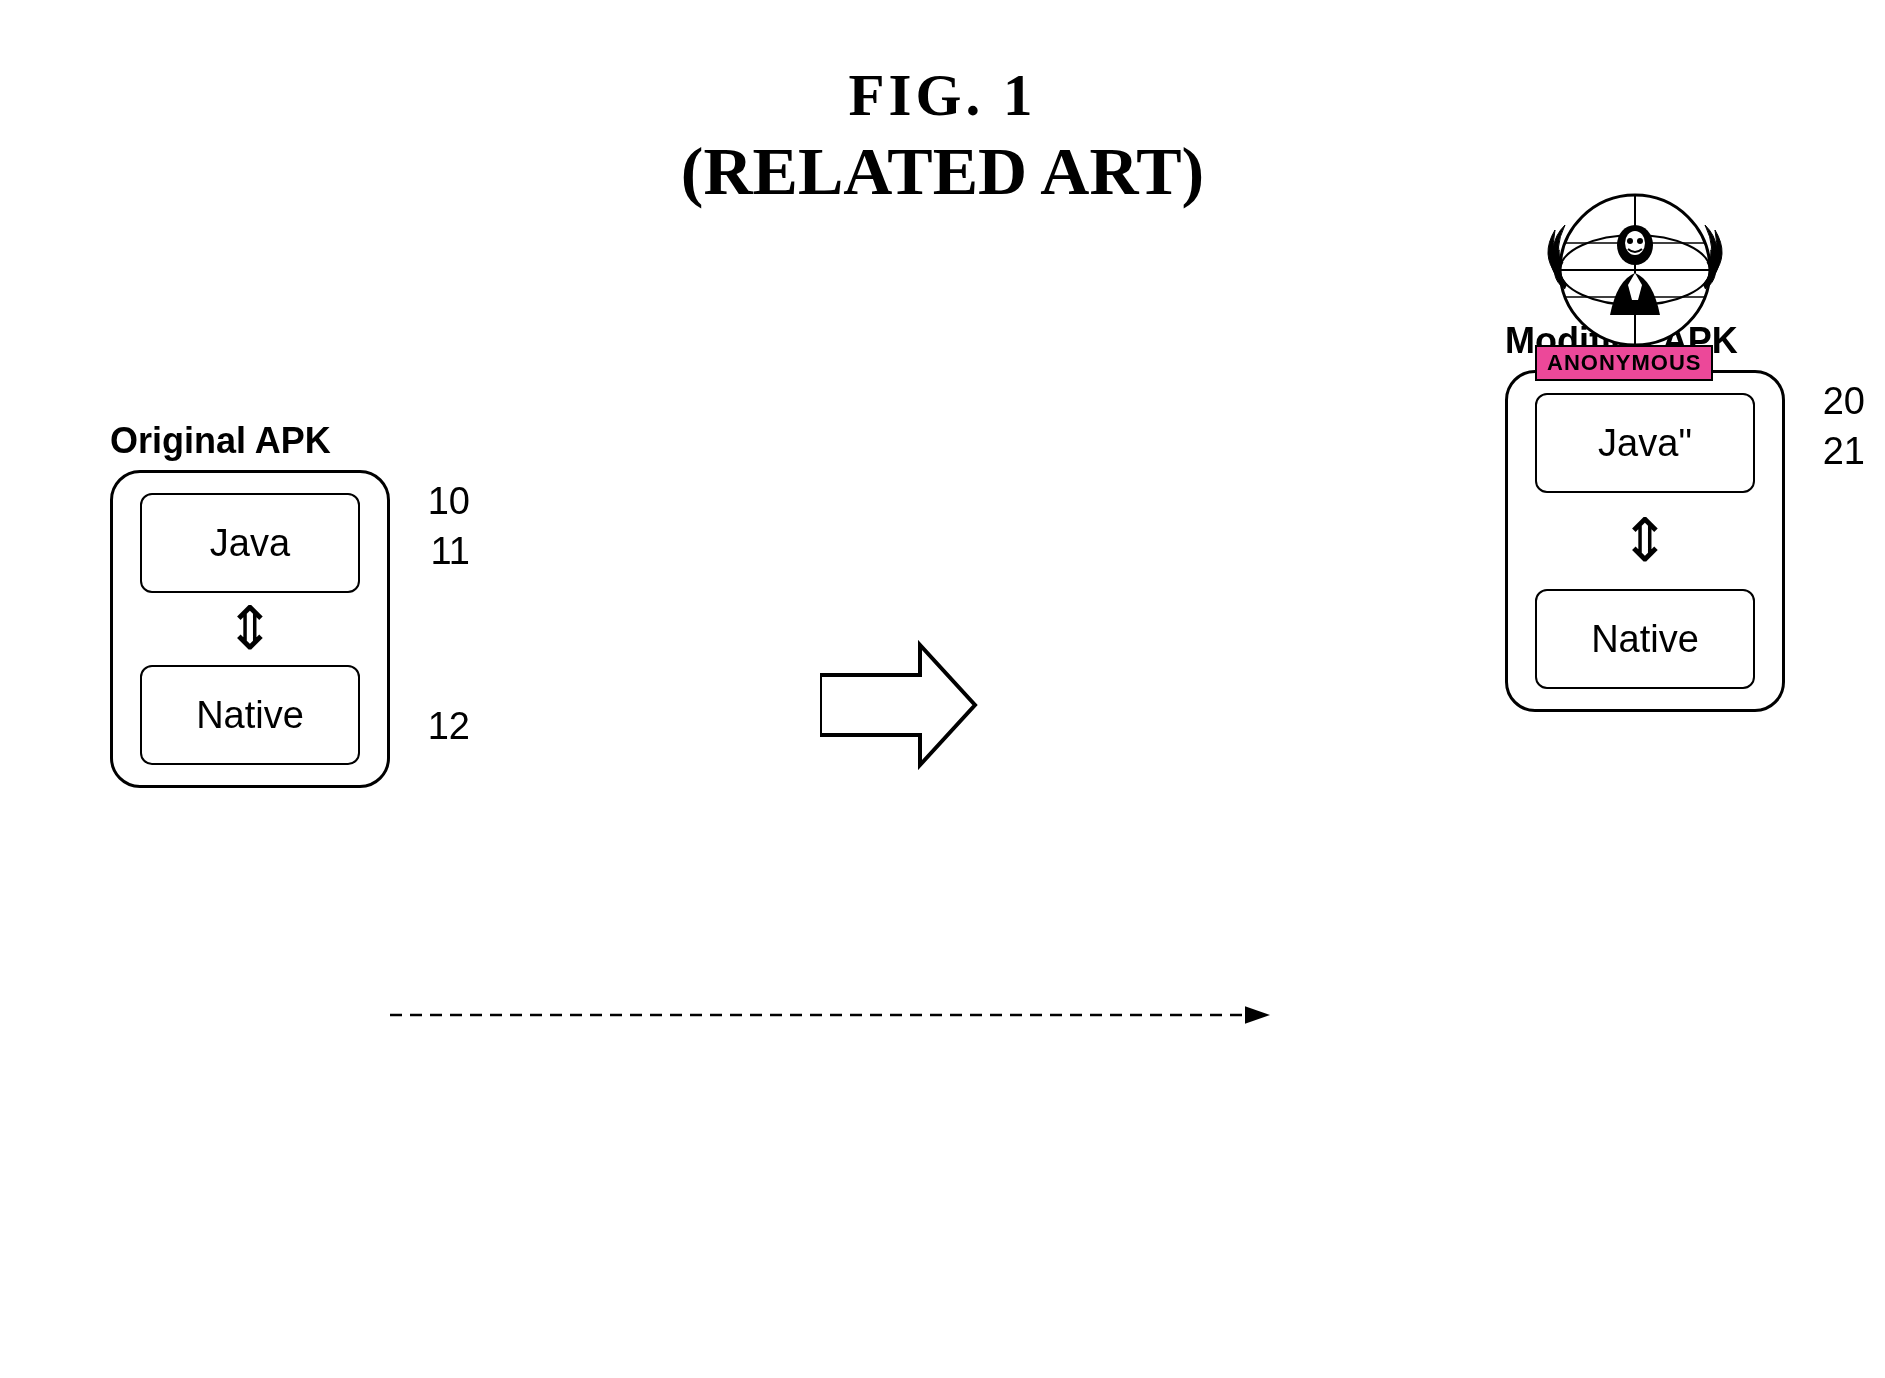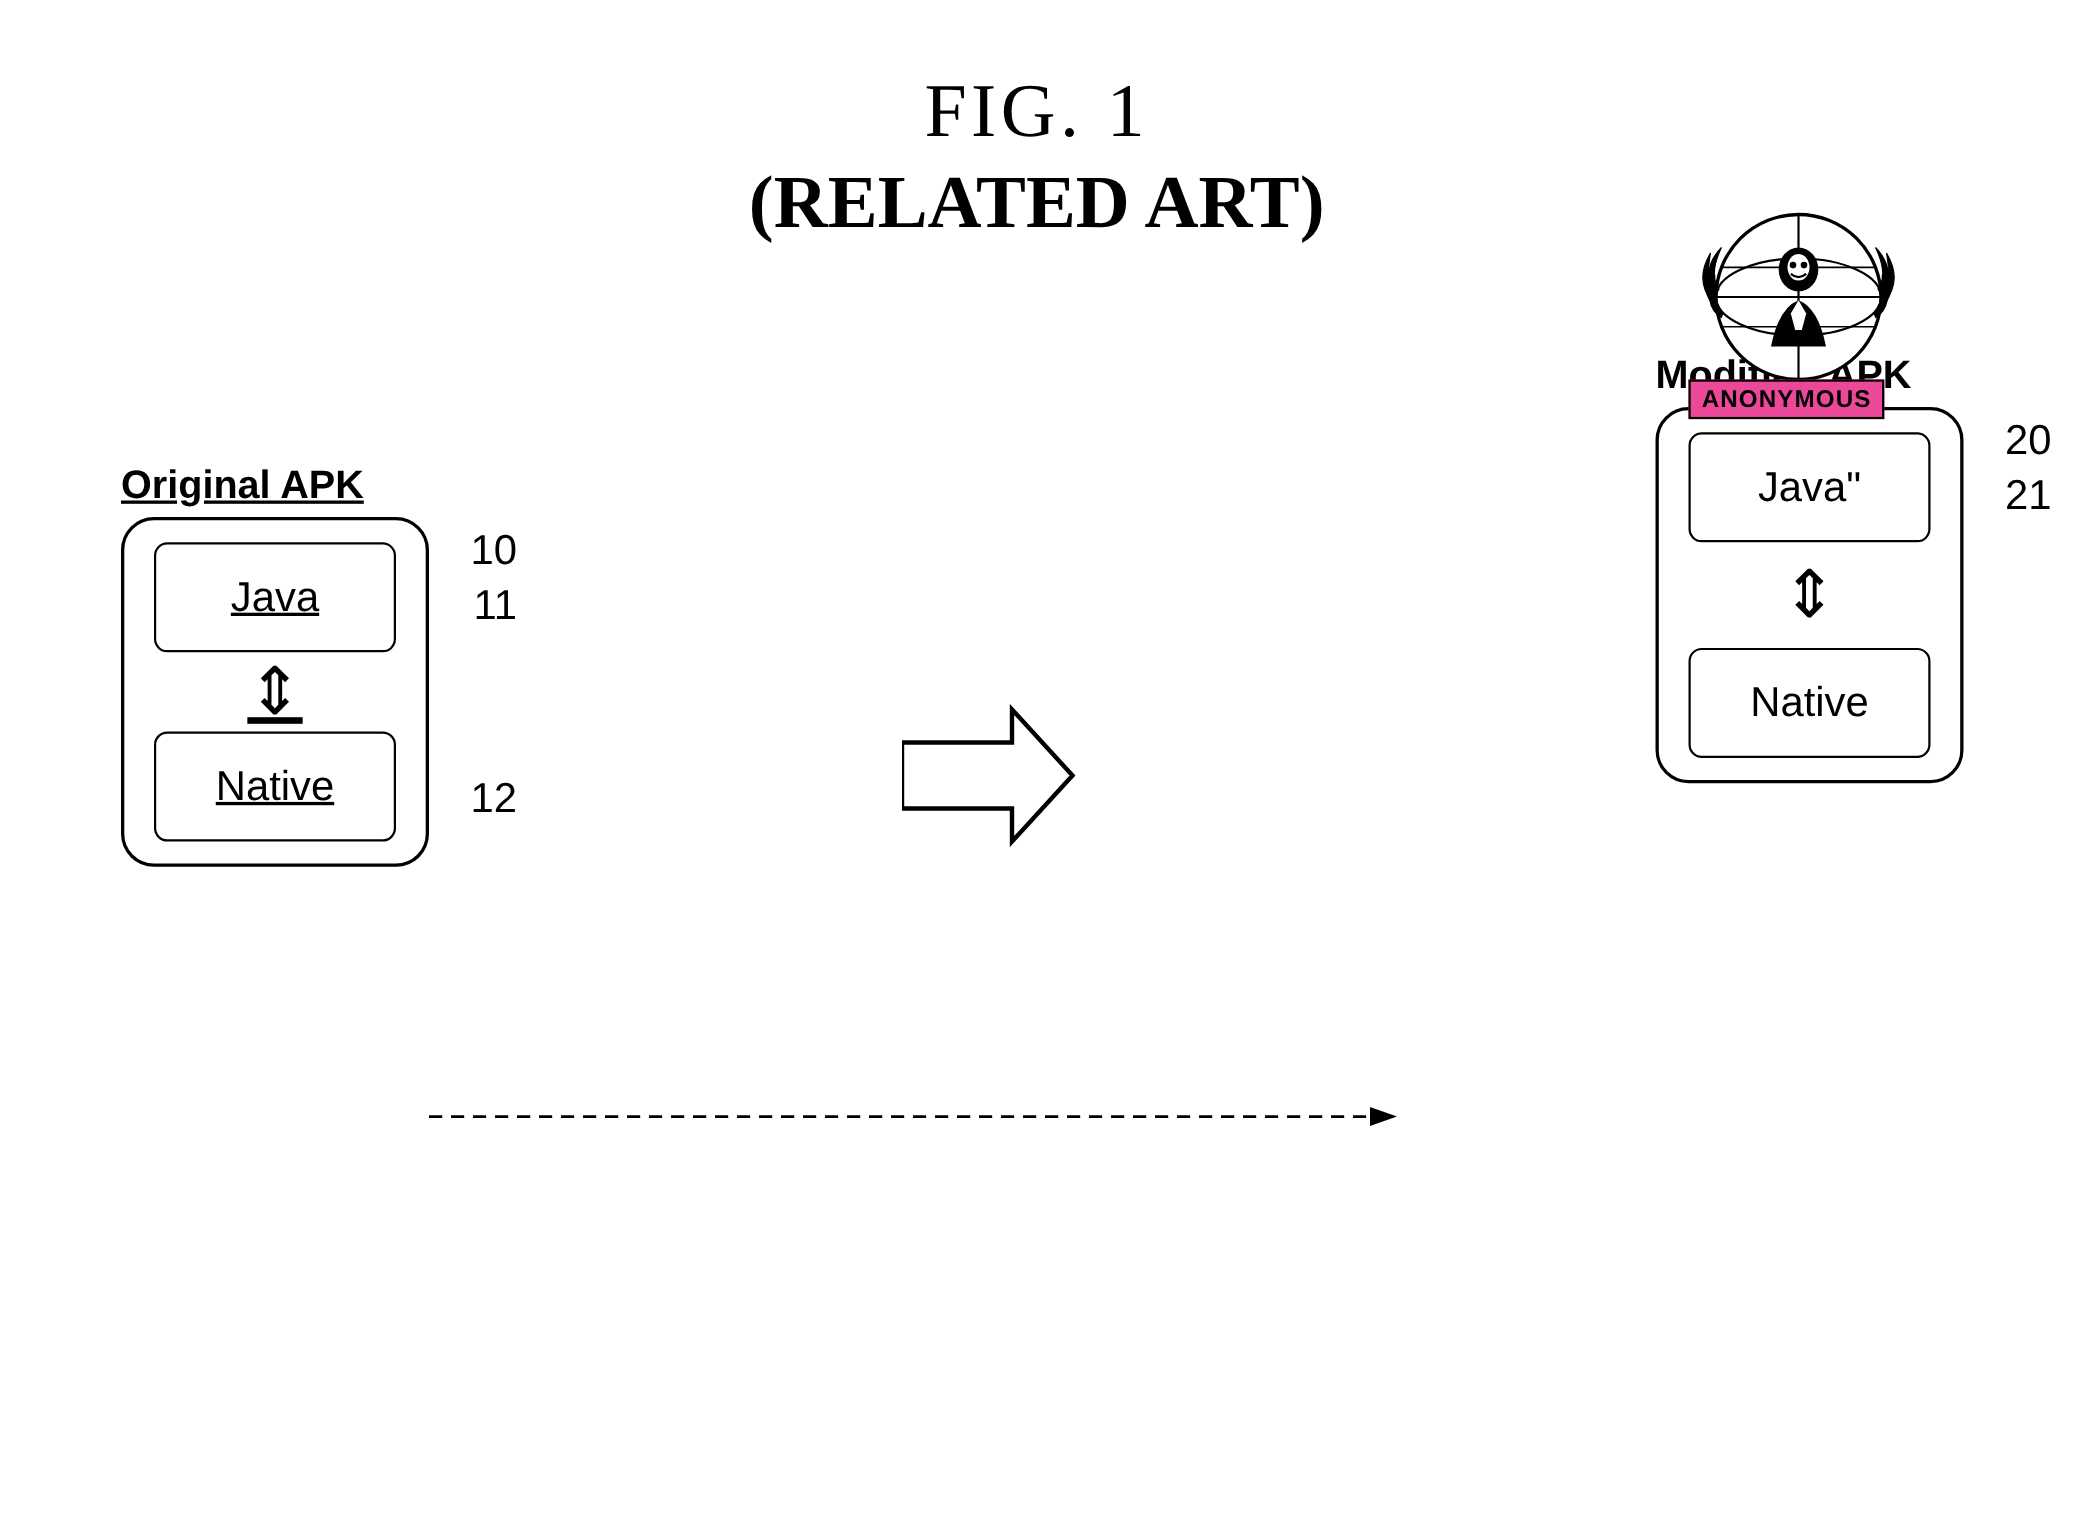--- a/index.html
+++ b/index.html
@@ -13,22 +13,22 @@
       position: relative;
     }
 
     .page-title {
       text-align: center;
       padding-top: 60px;
       line-height: 1.2;
     }
 
     .page-title .fig-line {
-      font-size: 69px;
-      font-weight: normal;
+      font-size: 59px;
+      font-weight: bold;
       letter-spacing: 4px;
     }
 
     .page-title .related-art-line {
       font-size: 68px;
       font-weight: bold;
     }
 
     .diagram-area {
       position: absolute;
@@ -69,21 +69,20 @@
       font-size: 38px;
       font-family: Arial, sans-serif;
       position: absolute;
       white-space: nowrap;
     }
 
     .original-apk-container {
       position: absolute;
       left: 120px;
       top: 80px;
-      text-decoration: underline;
     }
 
     .modified-apk-container {
       position: absolute;
       right: 140px;
       top: 0px;
     }
 
     .modified-apk-label {
       font-size: 36px;

